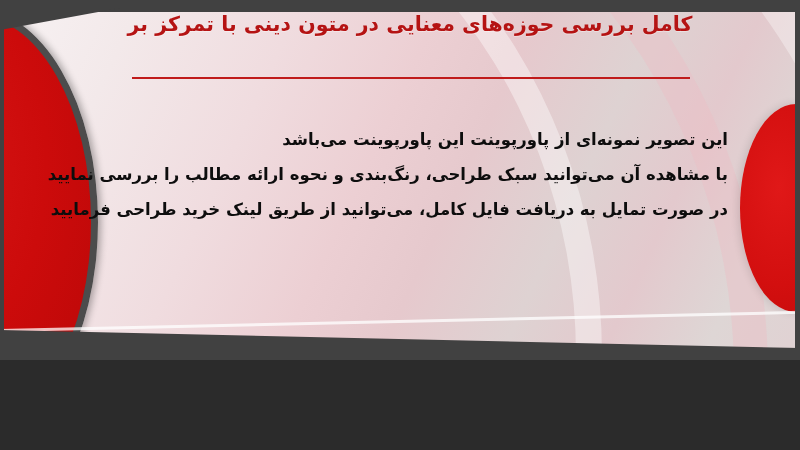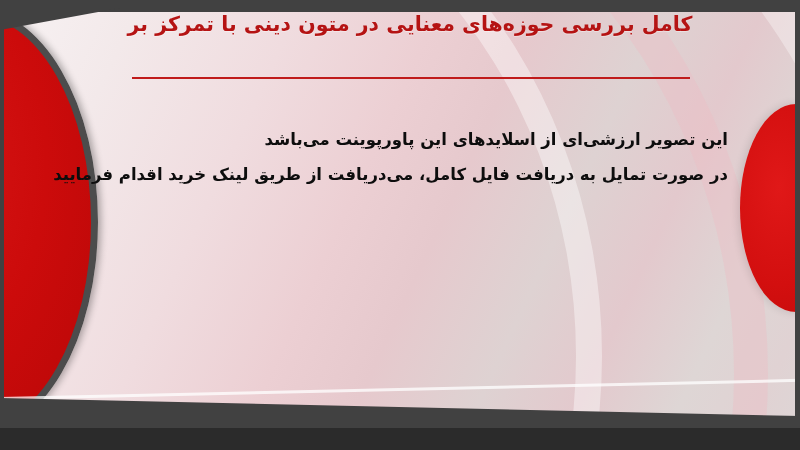--- a/index.html
+++ b/index.html
@@ -3,21 +3,21 @@
 <meta charset="utf-8">
 <style>
   html, body {
     margin: 0;
     padding: 0;
     background: #2b2b2b;
   }
   #slide {
     position: relative;
     width: 800px;
-    height: 428px;
+    height: 360px;
     overflow: hidden;
     background: #414141;
     font-family: "DejaVu Sans", "Liberation Sans", sans-serif;
   }
 
   
   .bg-plate {
     position: absolute;
     left: 0; top: 0;
     width: 800px; height: 450px;
@@ -191,17 +191,18 @@
   <div class="band-bottom"></div>
   <div class="band-left"></div>
   <div class="band-right"></div>
 
   <div class="title-block">
     <div class="title-line">کامل بررسی حوزه‌های معنایی در متون دینی با تمرکز بر</div>
   </div>
   <div class="title-rule"></div>
 
   <div class="body-block">
-    <div class="body-line">این تصویر ارزشی‌ای از اسلایدهای این پاورپوینت می‌باشد</div>
-    <div class="body-line">در صورت تمایل به دریافت فایل کامل، می‌دریافت از طریق لینک خرید اقدام فرمایید</div>
+    <div class="body-line">این تصویر نمونه‌ای از پاورپوینت این پاورپوینت می‌باشد</div>
+    <div class="body-line">با مشاهده آن می‌توانید سبک طراحی، رنگ‌بندی و نحوه ارائه مطالب را بررسی نمایید</div>
+    <div class="body-line">در صورت تمایل به دریافت فایل کامل، می‌توانید از طریق لینک خرید طراحی فرمایید</div>
   </div>
 
 </div>
 
 </body></html>

